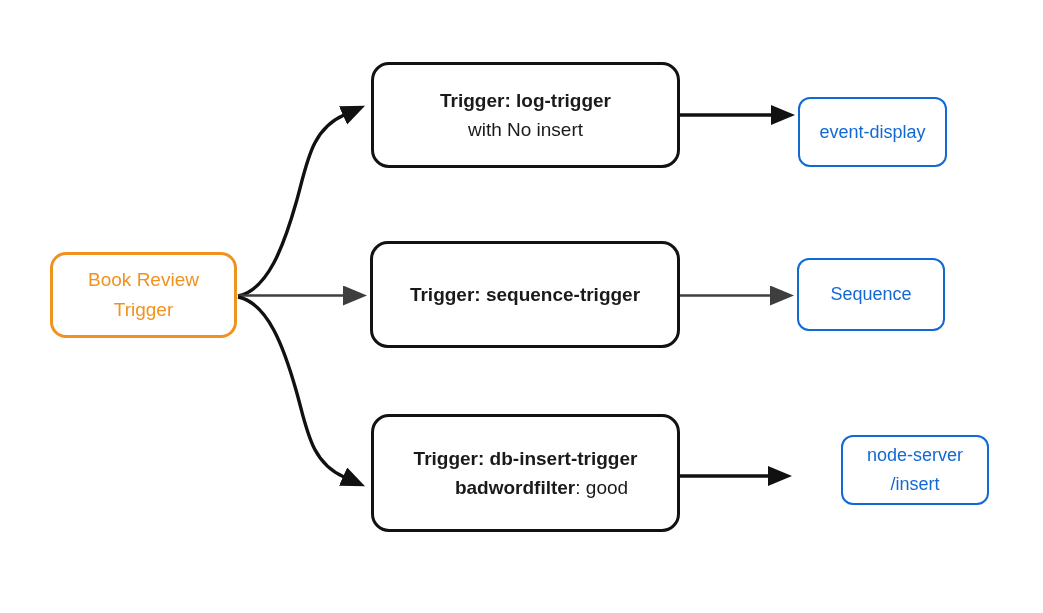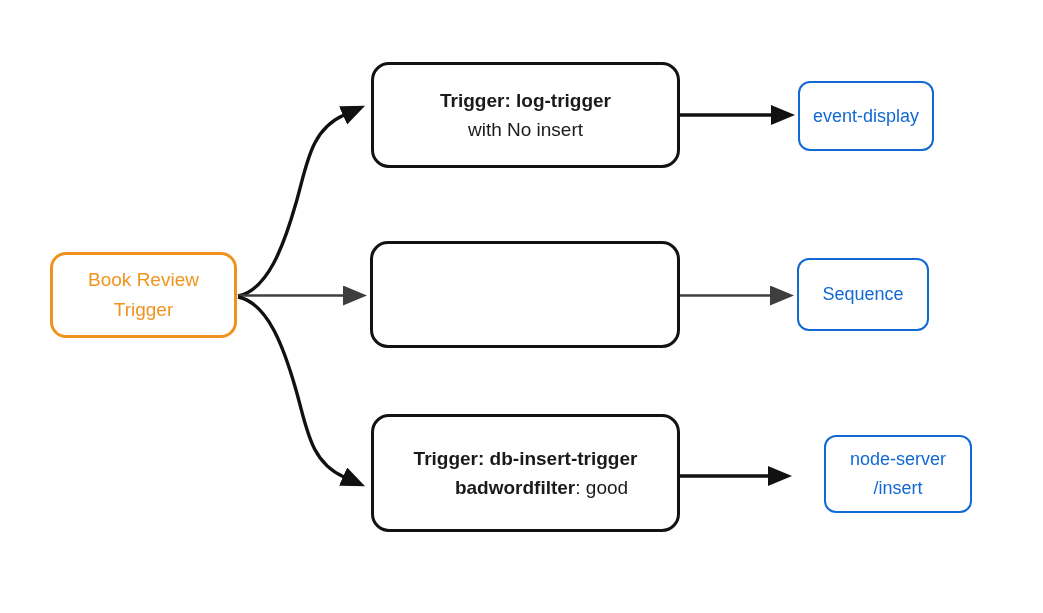--- a/index.html
+++ b/index.html
@@ -72,23 +72,23 @@
   .t2 { left: 370px; top: 241px; width: 310px; height: 107px; }
   .t3 { left: 371px; top: 414px; width: 309px; height: 118px; }
   .t3 .shift-right { transform: translateX(16px); }
   .sink {
     border: 2.5px solid var(--sink-accent, #1269d3);
     border-radius: 12px;
     color: var(--sink-accent, #1269d3);
     font-size: 18px;
     line-height: 29px;
   }
-  .s1 { left: 798px; top: 81px;  width: 136px; height: 70px; }
-  .s2 { left: 797px; top: 258px; width: 132px; height: 73px; }
-  .s3 { left: 824px; top: 435px; width: 148px; height: 78px; }
+  .s1 { left: 798px; top: 97px;  width: 149px; height: 70px; }
+  .s2 { left: 797px; top: 258px; width: 148px; height: 73px; }
+  .s3 { left: 841px; top: 435px; width: 148px; height: 70px; }
 </style>
 </head>
 <body>
 
 <div class="canvas">
 
   <svg class="edges" viewBox="0 0 1043 613" xmlns="http://www.w3.org/2000/svg">
     <defs>
       <marker id="arrow-dark" markerUnits="userSpaceOnUse" markerWidth="26" markerHeight="22" refX="1" refY="10" orient="auto">
         <path d="M0,0 L24,10 L0,20 Z" fill="#111111"></path>
@@ -109,20 +109,21 @@
     <span class="line">Book Review</span>
     <span class="line">Trigger</span>
   </div>
 
   <div class="node trigger t1">
     <span class="line"><b>Trigger: log-trigger</b></span>
     <span class="line">with No insert</span>
   </div>
 
   <div class="node trigger t2">
+    <span class="line"><b>Trigger: sequence-trigger</b></span>
   </div>
 
   <div class="node trigger t3">
     <span class="line"><b>Trigger: db-insert-trigger</b></span>
     <span class="line shift-right"><b>badwordfilter</b><span>: </span><span>good</span></span>
   </div>
 
   <div class="node sink s1">
     <span class="line">event-display</span>
   </div>

